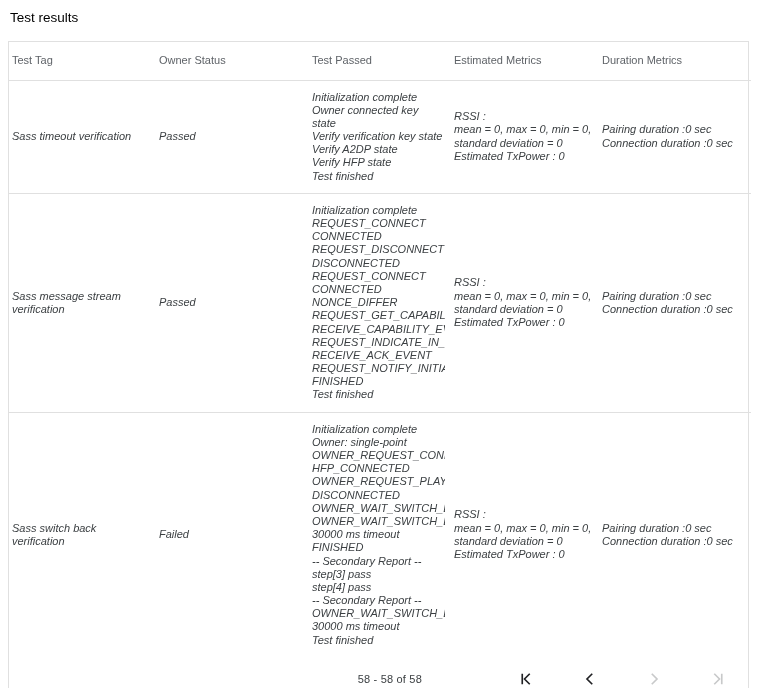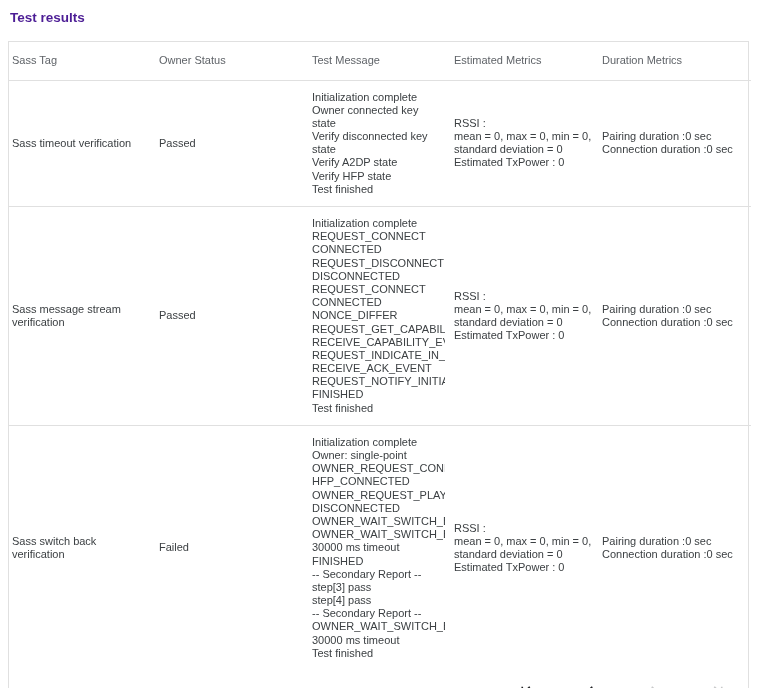--- a/index.html
+++ b/index.html
@@ -6,23 +6,23 @@
   html, body { margin: 0; padding: 0; background: #fff; }
   body {
     width: 757px; height: 688px;
     padding: 8px;
     font-family: "Liberation Sans", sans-serif;
     color: #3c4043;
     overflow: hidden;
   }
   .page-title {
     font-size: 13.5px;
-    color: #4c1d95;
+    color: #000000;
     margin: 2px 0 16px 2px;
-    font-weight: 700;
+    font-weight: 400;
   }
   .table-card {
     border: 1px solid #e0e0e0;
     background: #fff;
   }
   table.results {
     width: 100%;
     border-collapse: collapse;
     table-layout: fixed;
     font-size: 11px;
@@ -41,20 +41,21 @@
     padding: 0 6px 0 3px;
     border-bottom: 1px solid #e0e0e0;
     white-space: nowrap;
     overflow: hidden;
   }
   td {
     padding: 10px 6px 10px 3px;
     vertical-align: middle;
     border-bottom: 1px solid #e0e0e0;
     color: #3c4043;
+    font-style: italic;
   }
   tbody tr:last-child td { border-bottom: none; }
   td.cell-message, td.cell-distance, td.cell-duration { overflow: hidden; }
   td .line { white-space: normal; overflow: hidden; }
   .footer {
     display: flex;
     align-items: center;
     justify-content: flex-end;
     height: 44px;
     padding-right: 18px;
@@ -82,35 +83,35 @@
   <table class="results">
     <colgroup>
       <col class="c1">
         <col class="c2">
         <col class="c3">
         <col class="c4">
         <col class="c5">
     </colgroup>
     <thead>
       <tr>
-        <th>Sass Tag</th>
+        <th>Test Tag</th>
         <th>Owner Status</th>
-        <th>Test Message</th>
+        <th>Test Passed</th>
         <th>Estimated Metrics</th>
         <th>Duration Metrics</th>
       </tr>
     </thead>
     <tbody>
   <tr>
     <td class="cell-tag">Sass timeout verification</td>
     <td class="cell-status">Passed</td>
     <td class="cell-message">
             <div class="line">Initialization complete</div>
             <div class="line">Owner connected key state</div>
-            <div class="line">Verify disconnected key state</div>
+            <div class="line">Verify verification key state</div>
             <div class="line">Verify A2DP state</div>
             <div class="line">Verify HFP state</div>
             <div class="line">Test finished</div>
           </td>
     <td class="cell-distance">
             <div class="line">RSSI :</div>
             <div class="line">mean = 0, max = 0, min = 0,</div>
             <div class="line">standard deviation = 0</div>
             <div class="line">Estimated TxPower : 0</div>
           </td>

